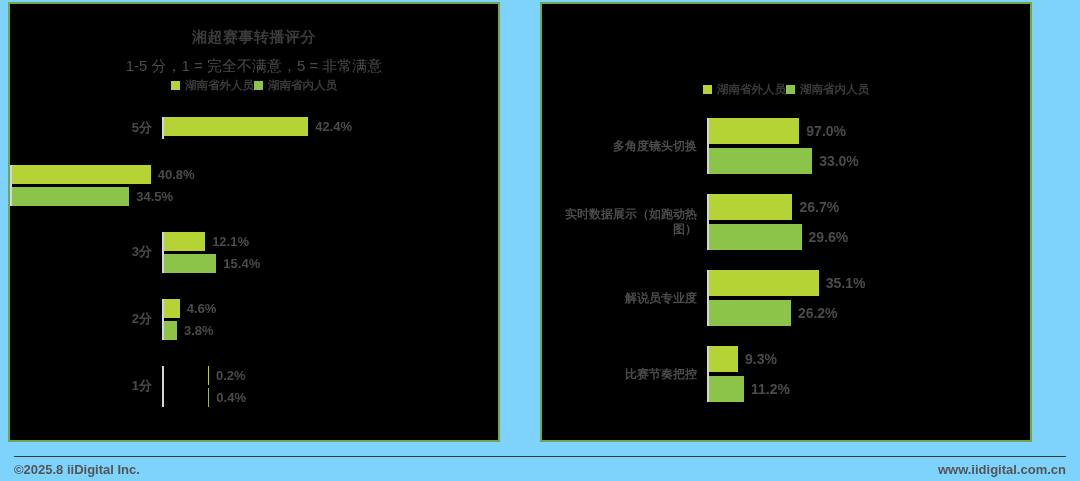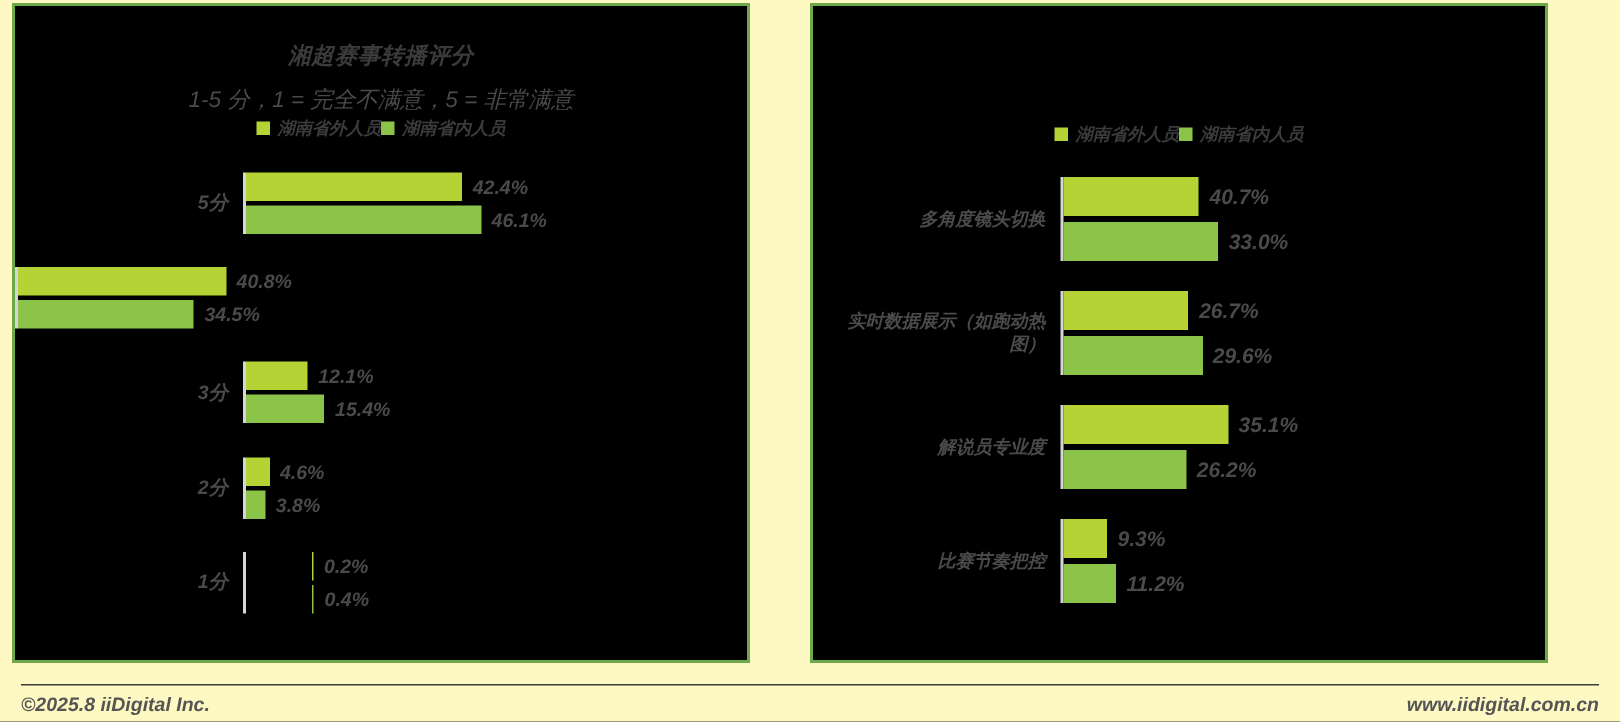--- a/index.html
+++ b/index.html
@@ -12,22 +12,21 @@
     height: 481px;
     font-family: "Liberation Sans", "DejaVu Sans", sans-serif;
     overflow: hidden;
     position: relative;
   }
 
   .page {
     position: relative;
     width: 1080px;
     height: 481px;
-    background: #fef9c3;
-    font-style: italic;
+    background: #7dd3fc;
   }
 
   
   .panel {
     position: absolute;
     top: 2px;
     height: 440px;
     border: 2px solid #6fa84a;
     background: #000000;
     box-sizing: border-box;
@@ -192,24 +191,20 @@
       </div>
 
       <div class="plot plot-left" id="plot-left" style="display: flex; flex-direction: column; justify-content: space-around;">
           <div class="cat-row">
             <div class="cat-label cat-label-left">5分</div>
             <div class="bars-area" style="border-left-color: rgb(213, 213, 213);">
               <div class="bar-line" style="margin-bottom: 3px;">
                 <div class="bar" style="background: rgb(181, 211, 52); width: 144.16px;"></div>
                 <div class="bar-value">42.4%</div>
               </div>
-              <div class="bar-line" style="margin-bottom: 0px;">
-                <div class="bar" style="background: rgb(140, 196, 74); width: 156.74px;"></div>
-                <div class="bar-value">46.1%</div>
-              </div>
             </div>
           </div>
           <div class="cat-row">
             <div class="bars-area" style="border-left-color: rgb(213, 213, 213);">
               <div class="bar-line" style="margin-bottom: 3px;">
                 <div class="bar" style="background: rgb(181, 211, 52); width: 138.72px;"></div>
                 <div class="bar-value">40.8%</div>
               </div>
               <div class="bar-line" style="margin-bottom: 0px;">
                 <div class="bar" style="background: rgb(140, 196, 74); width: 117.3px;"></div>
@@ -273,21 +268,21 @@
           <span>湖南省内人员</span>
         </div>
       </div>
 
       <div class="plot plot-right" id="plot-right" style="display: flex; flex-direction: column; justify-content: space-around;">
           <div class="cat-row bar-right-h">
             <div class="cat-label cat-label-right">多角度镜头切换</div>
             <div class="bars-area" style="border-left-color: rgb(213, 213, 213);">
               <div class="bar-line" style="margin-bottom: 4px;">
                 <div class="bar" style="background: rgb(181, 211, 52); width: 90.3125px;"></div>
-                <div class="bar-value">40.7%</div>
+                <div class="bar-value">97.0%</div>
               </div>
               <div class="bar-line" style="margin-bottom: 0px;">
                 <div class="bar" style="background: rgb(140, 196, 74); width: 103.125px;"></div>
                 <div class="bar-value">33.0%</div>
               </div>
             </div>
           </div>
           <div class="cat-row bar-right-h">
             <div class="cat-label cat-label-right">实时数据展示（如跑动热图）</div>
             <div class="bars-area" style="border-left-color: rgb(213, 213, 213);">

